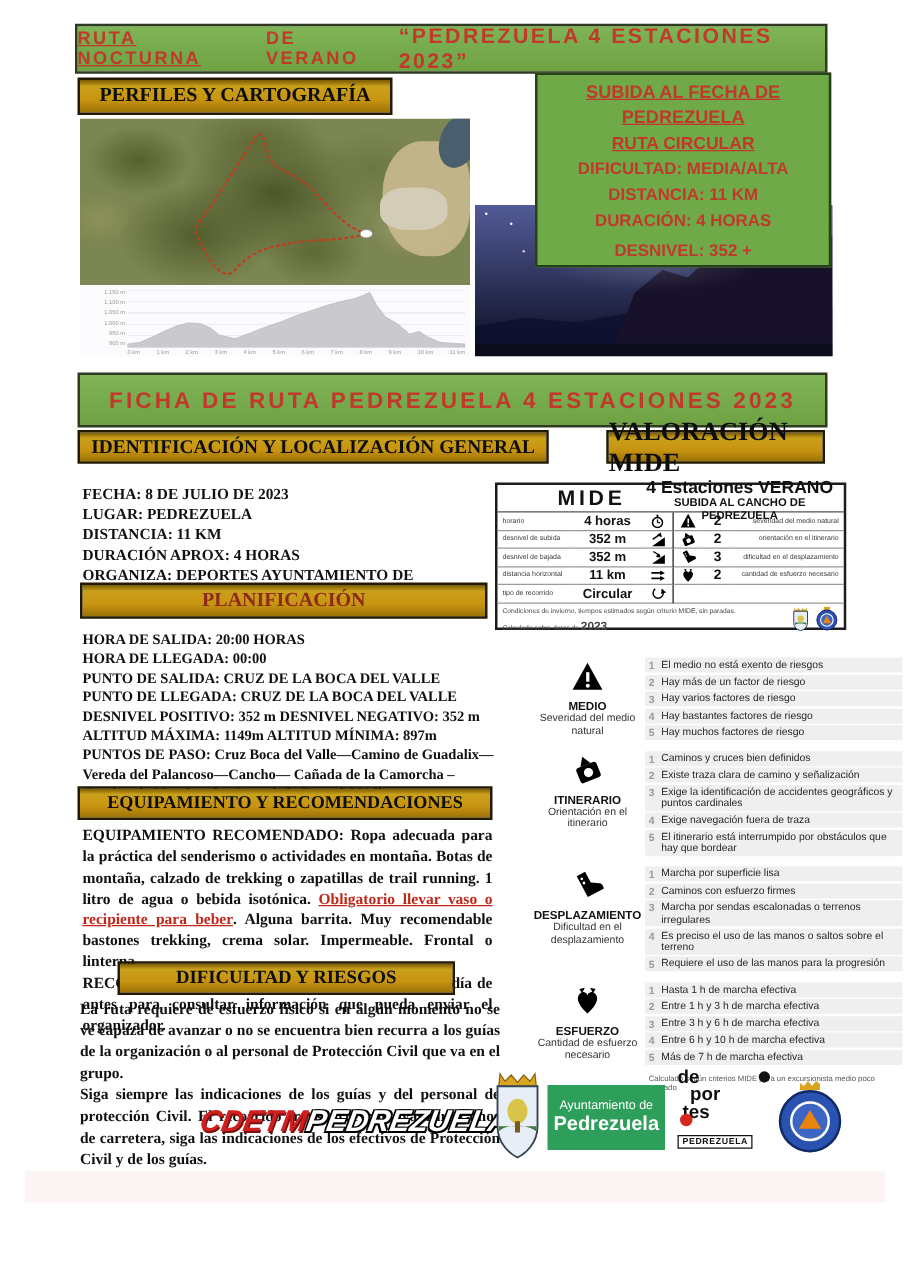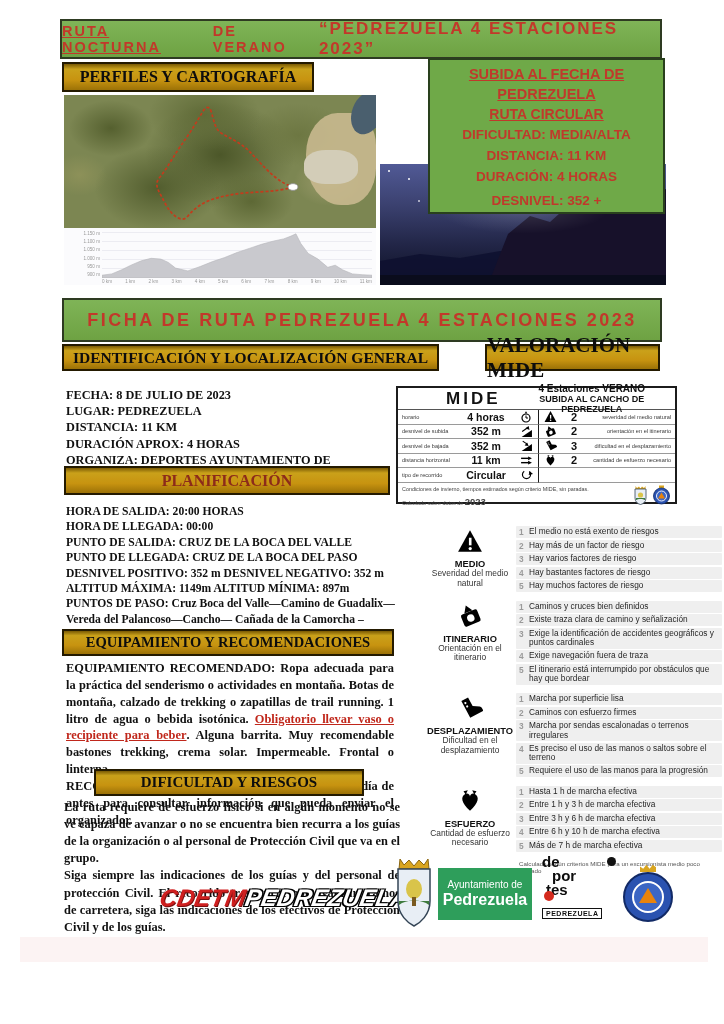--- a/index.html
+++ b/index.html
@@ -83,21 +83,21 @@
   .hl-red{color:#c0271b;font-weight:bold;text-decoration:underline;}
 
   
   .mide{position:absolute;left:396px;top:386px;width:281px;height:118px;background:#fff;
     border:2px solid #1c1c1c;box-sizing:border-box;font-family:"Liberation Sans",sans-serif;
     display:grid;grid-template-columns:60px 56px 24px 24px 24px 89px;
     grid-template-rows:22px 14.5px 14.5px 14.5px 14.5px 14.5px auto;}
   .mide .hdr{grid-column:1/-1;display:flex;align-items:center;border-bottom:1px solid #555;padding-left:40px;}
   .mide .hdr .mlogo{font-weight:900;font-size:17px;letter-spacing:3px;margin:0 8px;}
   .mide .hdr .mtitles{flex:1;text-align:center;font-weight:bold;}
-  .mide .hdr .mt1{font-size:10px;}
+  .mide .hdr .mt1{font-size:14px;}
   .mide .hdr .mt2{font-size:9px;}
   .mide .c{display:flex;align-items:center;border-bottom:1px solid #9a9a9a;box-sizing:border-box;}
   .mide .lab{font-size:5.6px;color:#3a3a3a;padding-left:4px;}
   .mide .val{justify-content:center;font-weight:bold;font-size:10.5px;}
   .mide .ic{justify-content:center;}
   .mide .sep{border-left:1.3px solid #1c1c1c;}
   .mide .score{justify-content:center;font-weight:bold;font-size:11px;}
   .mide .rlab{font-size:5.6px;color:#3a3a3a;justify-content:flex-end;padding-right:4px;text-align:right;}
   .mide .foot{grid-column:1/-1;position:relative;padding:2px 4px;}
   .mide .foot .fn{font-size:5.4px;color:#444;line-height:1.7;}
@@ -244,21 +244,21 @@
     <div>DISTANCIA: 11 KM</div>
     <div>DURACIÓN APROX: 4 HORAS</div>
     <div>ORGANIZA: DEPORTES AYUNTAMIENTO DE PEDREZUELA</div>
   </div>
 
   <div class="gold-banner planban">PLANIFICACIÓN</div>
   <div class="textblock plantext">
     <div>HORA DE SALIDA: 20:00 HORAS</div>
     <div>HORA DE LLEGADA: 00:00</div>
     <div>PUNTO DE SALIDA: CRUZ DE LA BOCA DEL VALLE</div>
-    <div>PUNTO DE LLEGADA: CRUZ DE LA BOCA DEL PASO</div>
+    <div>PUNTO DE LLEGADA: CRUZ DE LA BOCA DEL VALLE</div>
     <div>DESNIVEL POSITIVO: 352 m DESNIVEL NEGATIVO: 352 m</div>
     <div>ALTITUD MÁXIMA: 1149m  ALTITUD MÍNIMA: 897m</div>
     <div>PUNTOS DE PASO: Cruz Boca del Valle—Camino de Guadalix—Vereda del Palancoso—Cancho— Cañada de la Camorcha – Camino de Matahonda- Cruz de la Boca del Valle</div>
   </div>
 
   <div class="gold-banner equipban">EQUIPAMIENTO Y RECOMENDACIONES</div>
   <div class="textblock equiptext">
     <p class="para"><span>EQUIPAMIENTO RECOMENDADO: Ropa adecuada para la práctica del senderismo o actividades en montaña. Botas de montaña, calzado de trekking o zapatillas de trail running. 1 litro de agua o bebida isotónica. </span><span class="hl-red">Obligatorio llevar vaso o recipiente para beber</span><span>. Alguna barrita. Muy recomendable bastones trekking, crema solar. Impermeable. Frontal o linterna.</span></p>
     <p class="para">RECOMENDACIONES: Recuerde consultar e mail el día de antes para consultar información que pueda enviar el organizador.</p>
   </div>

